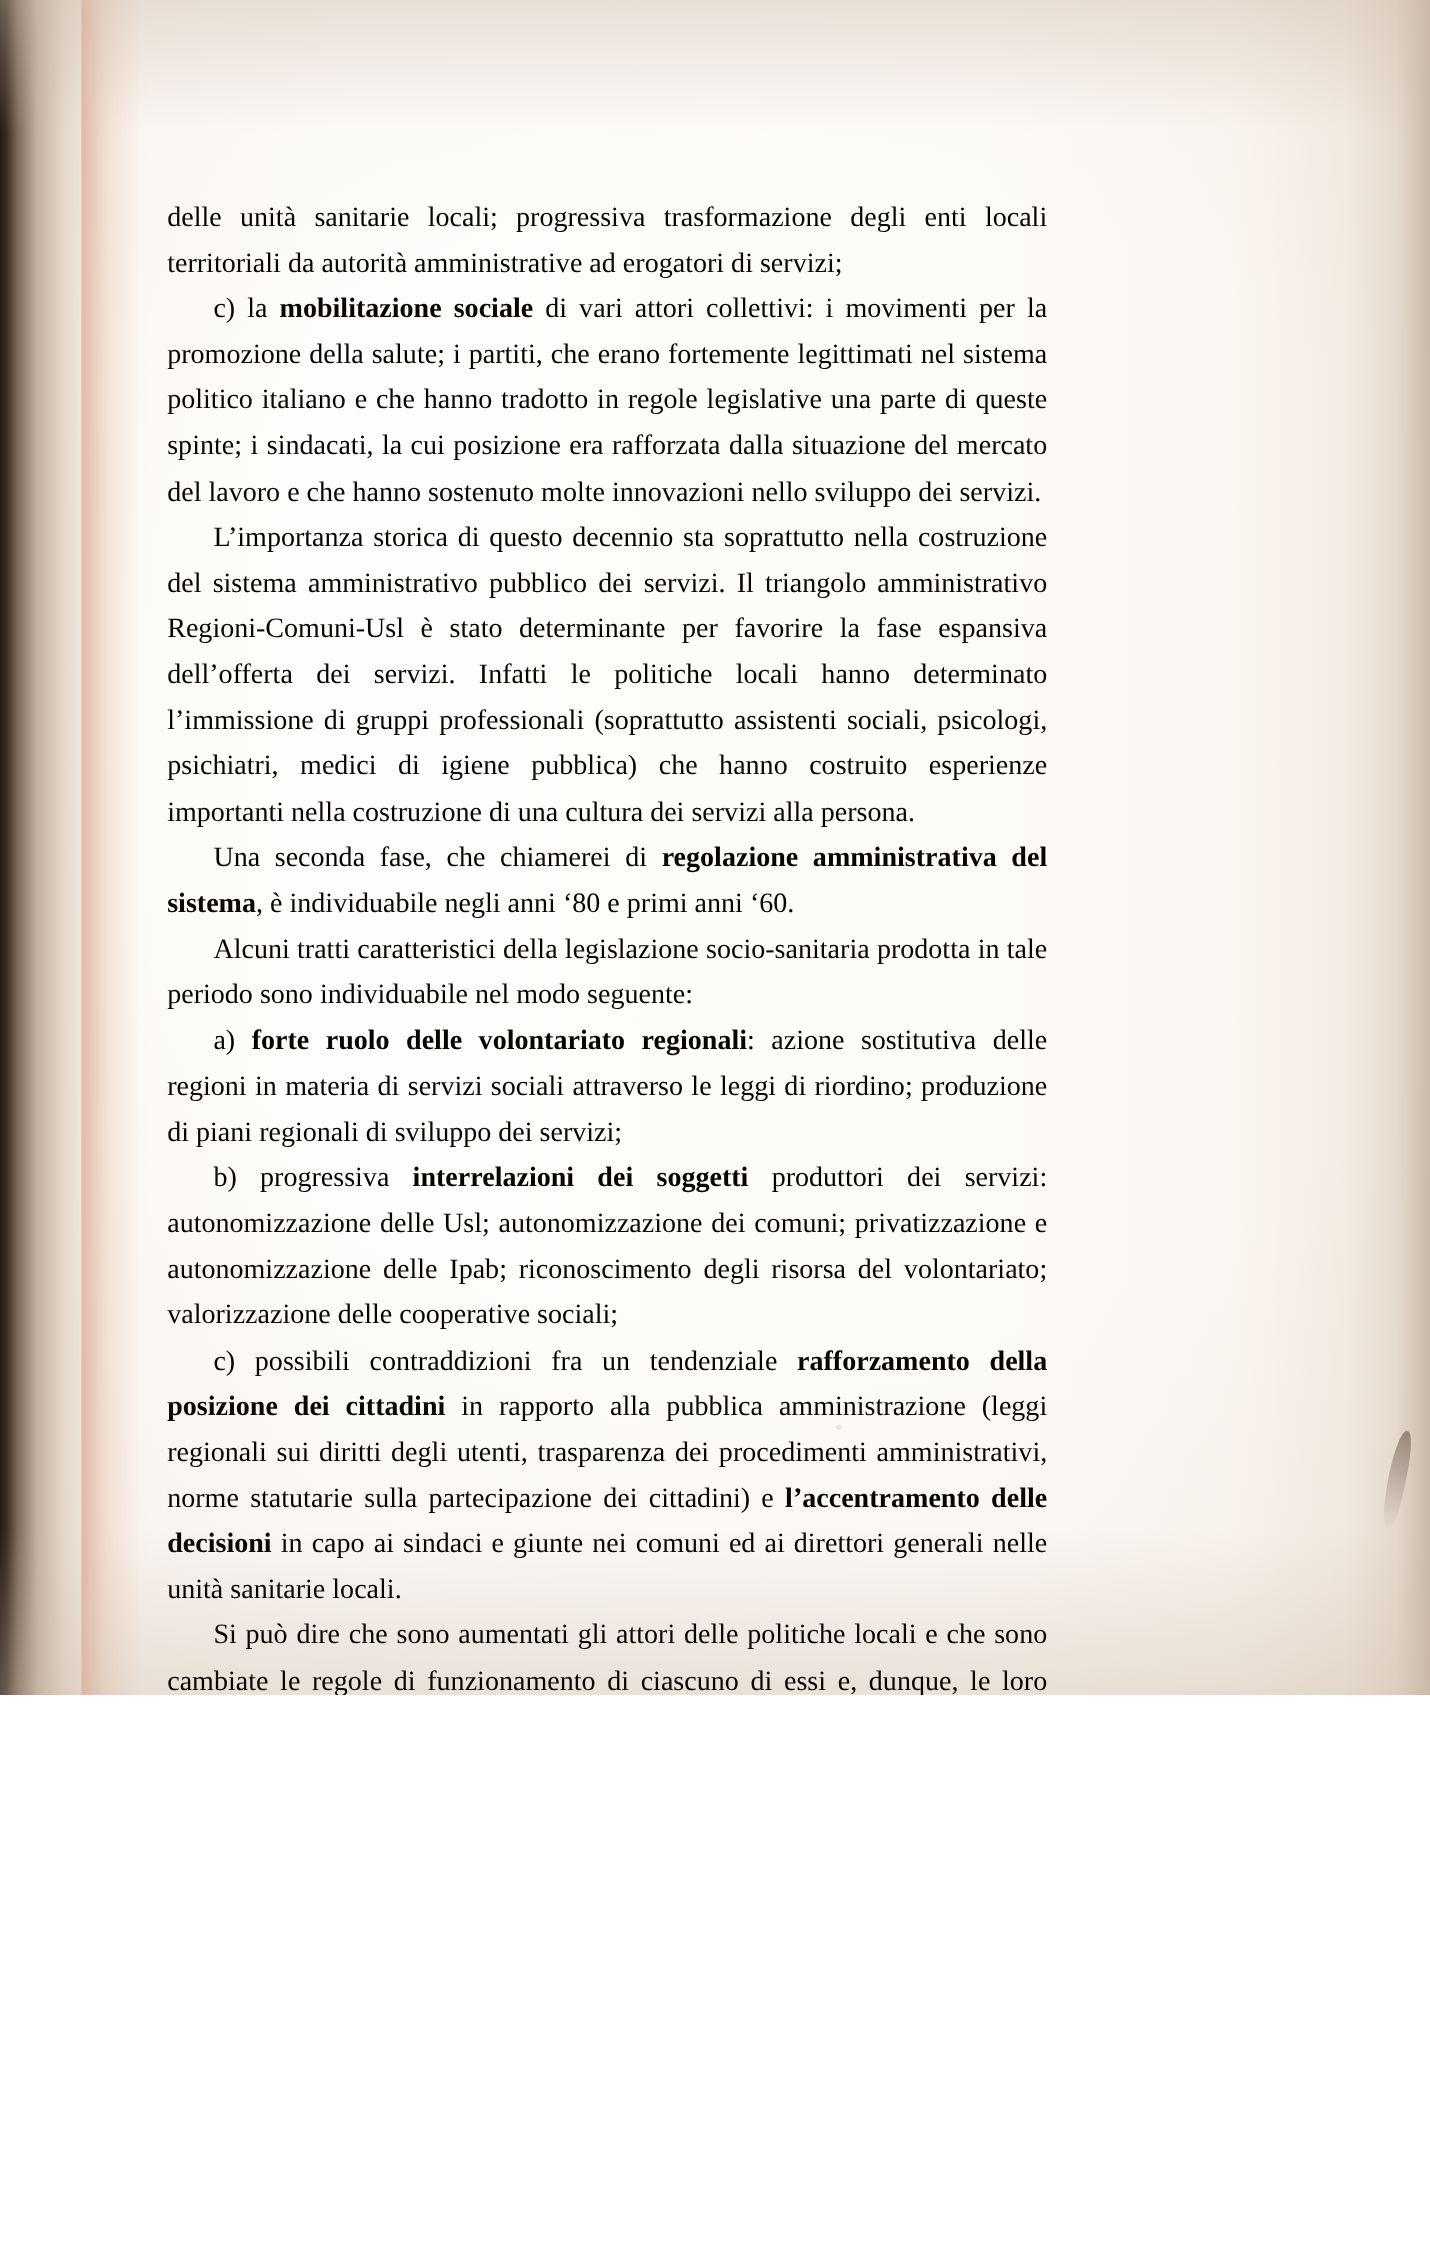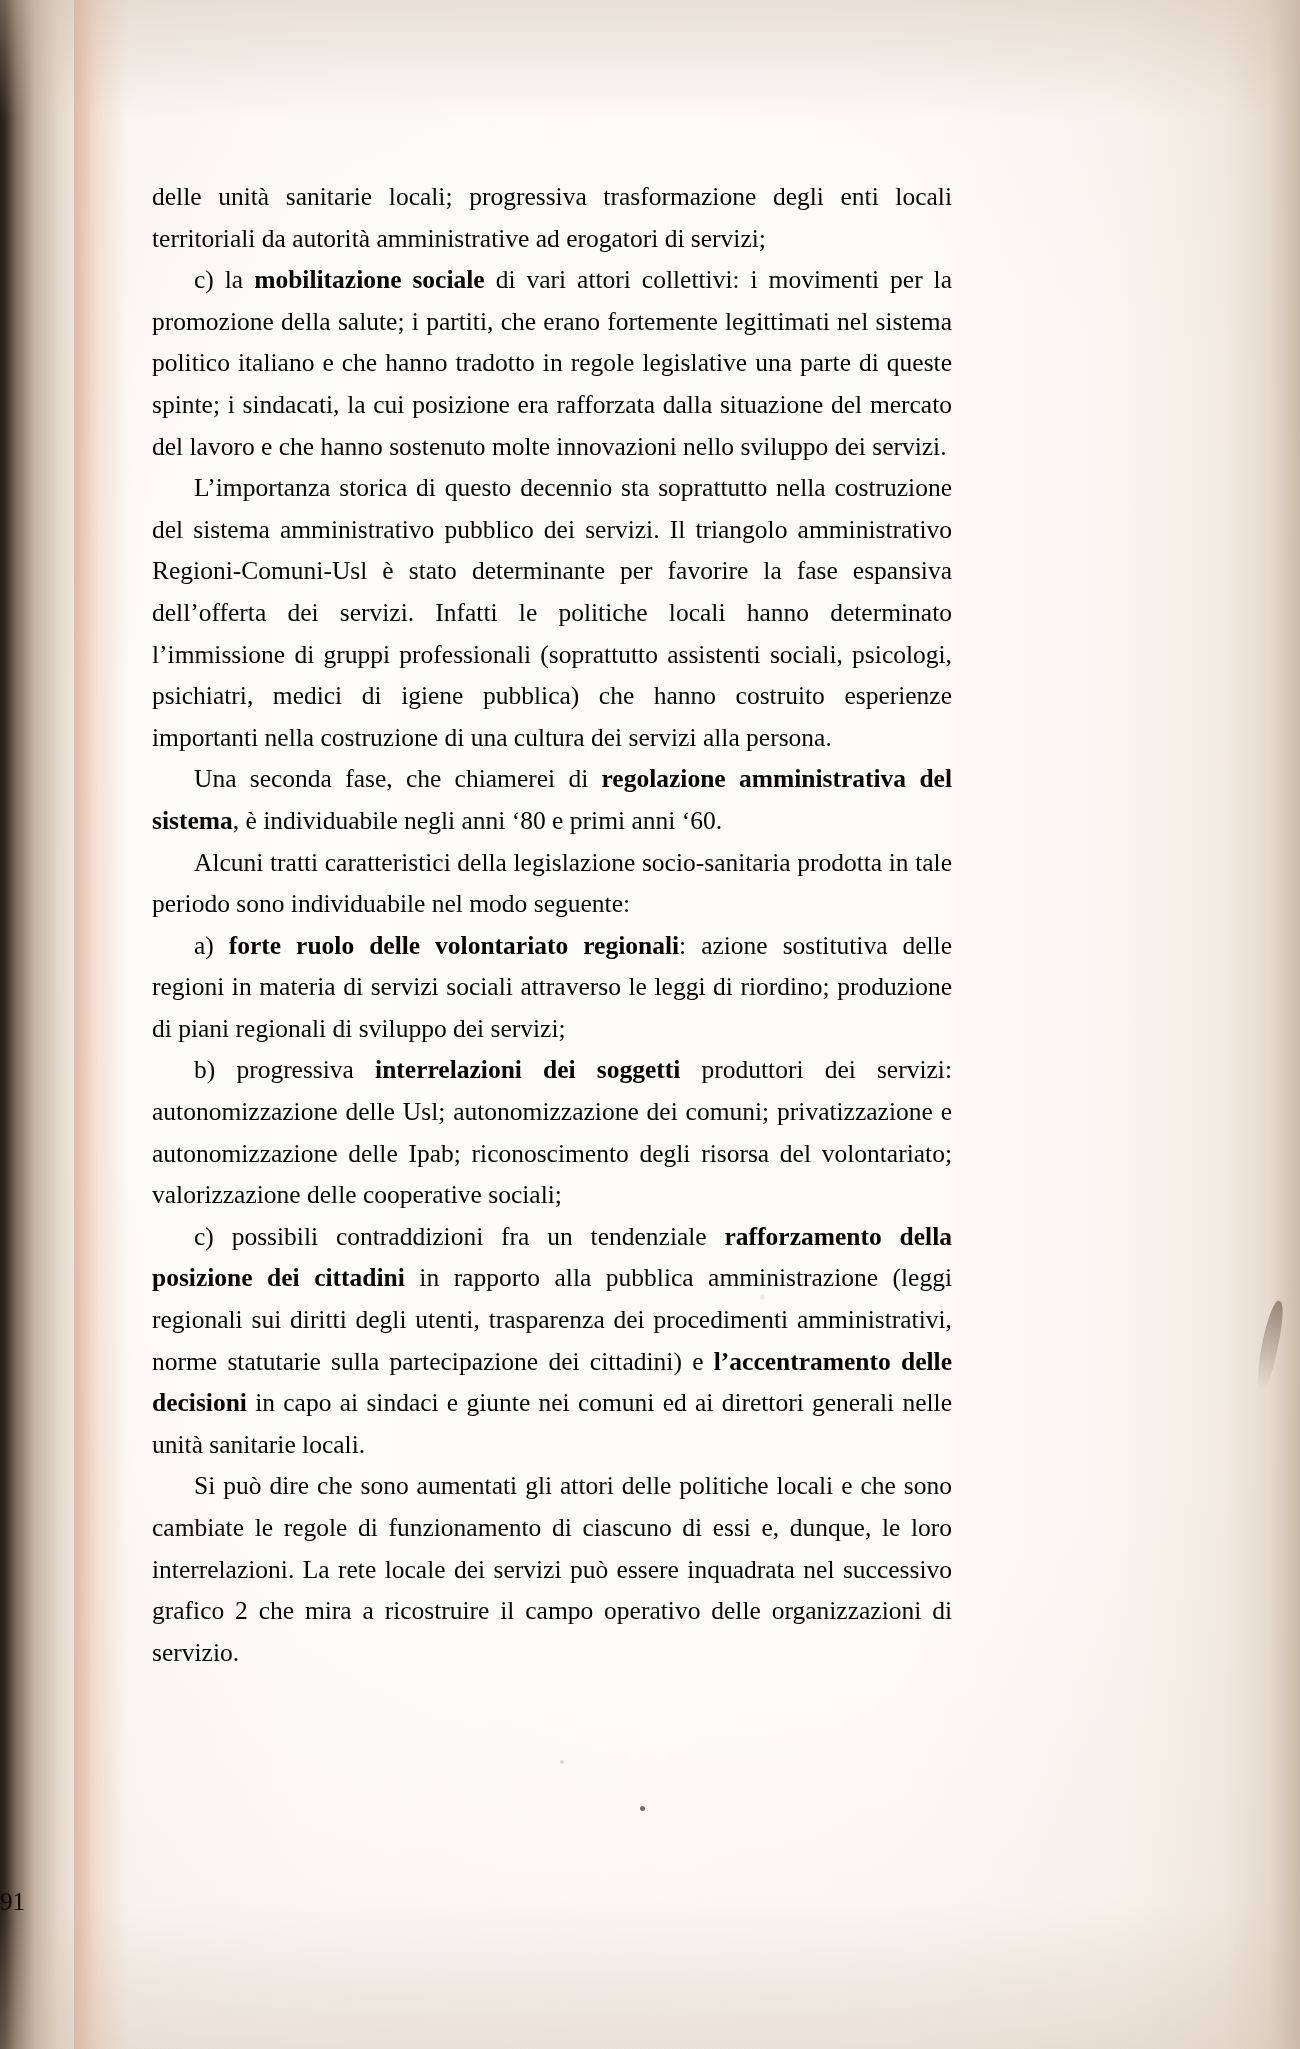--- a/index.html
+++ b/index.html
@@ -11,21 +11,21 @@
     width: 1300px;
     height: 2049px;
     font-family: "Liberation Serif", "DejaVu Serif", serif;
     overflow: hidden;
   }
 
   
   #scan {
     position: relative;
     width: 1300px;
-    height: 2049px;
+    height: 1541px;
     background:
       
       radial-gradient(ellipse 120% 85% at 58% 45%, rgba(255,255,255,0.0) 40%, rgba(222,206,192,0.35) 100%),
       linear-gradient(90deg,
         #efe2d6 0px,
         #f4ece4 26px,
         #fbf7f2 70px,
         #fdfbf8 140px,
         #fefdfb 300px,
         #fdfbf8 900px,

